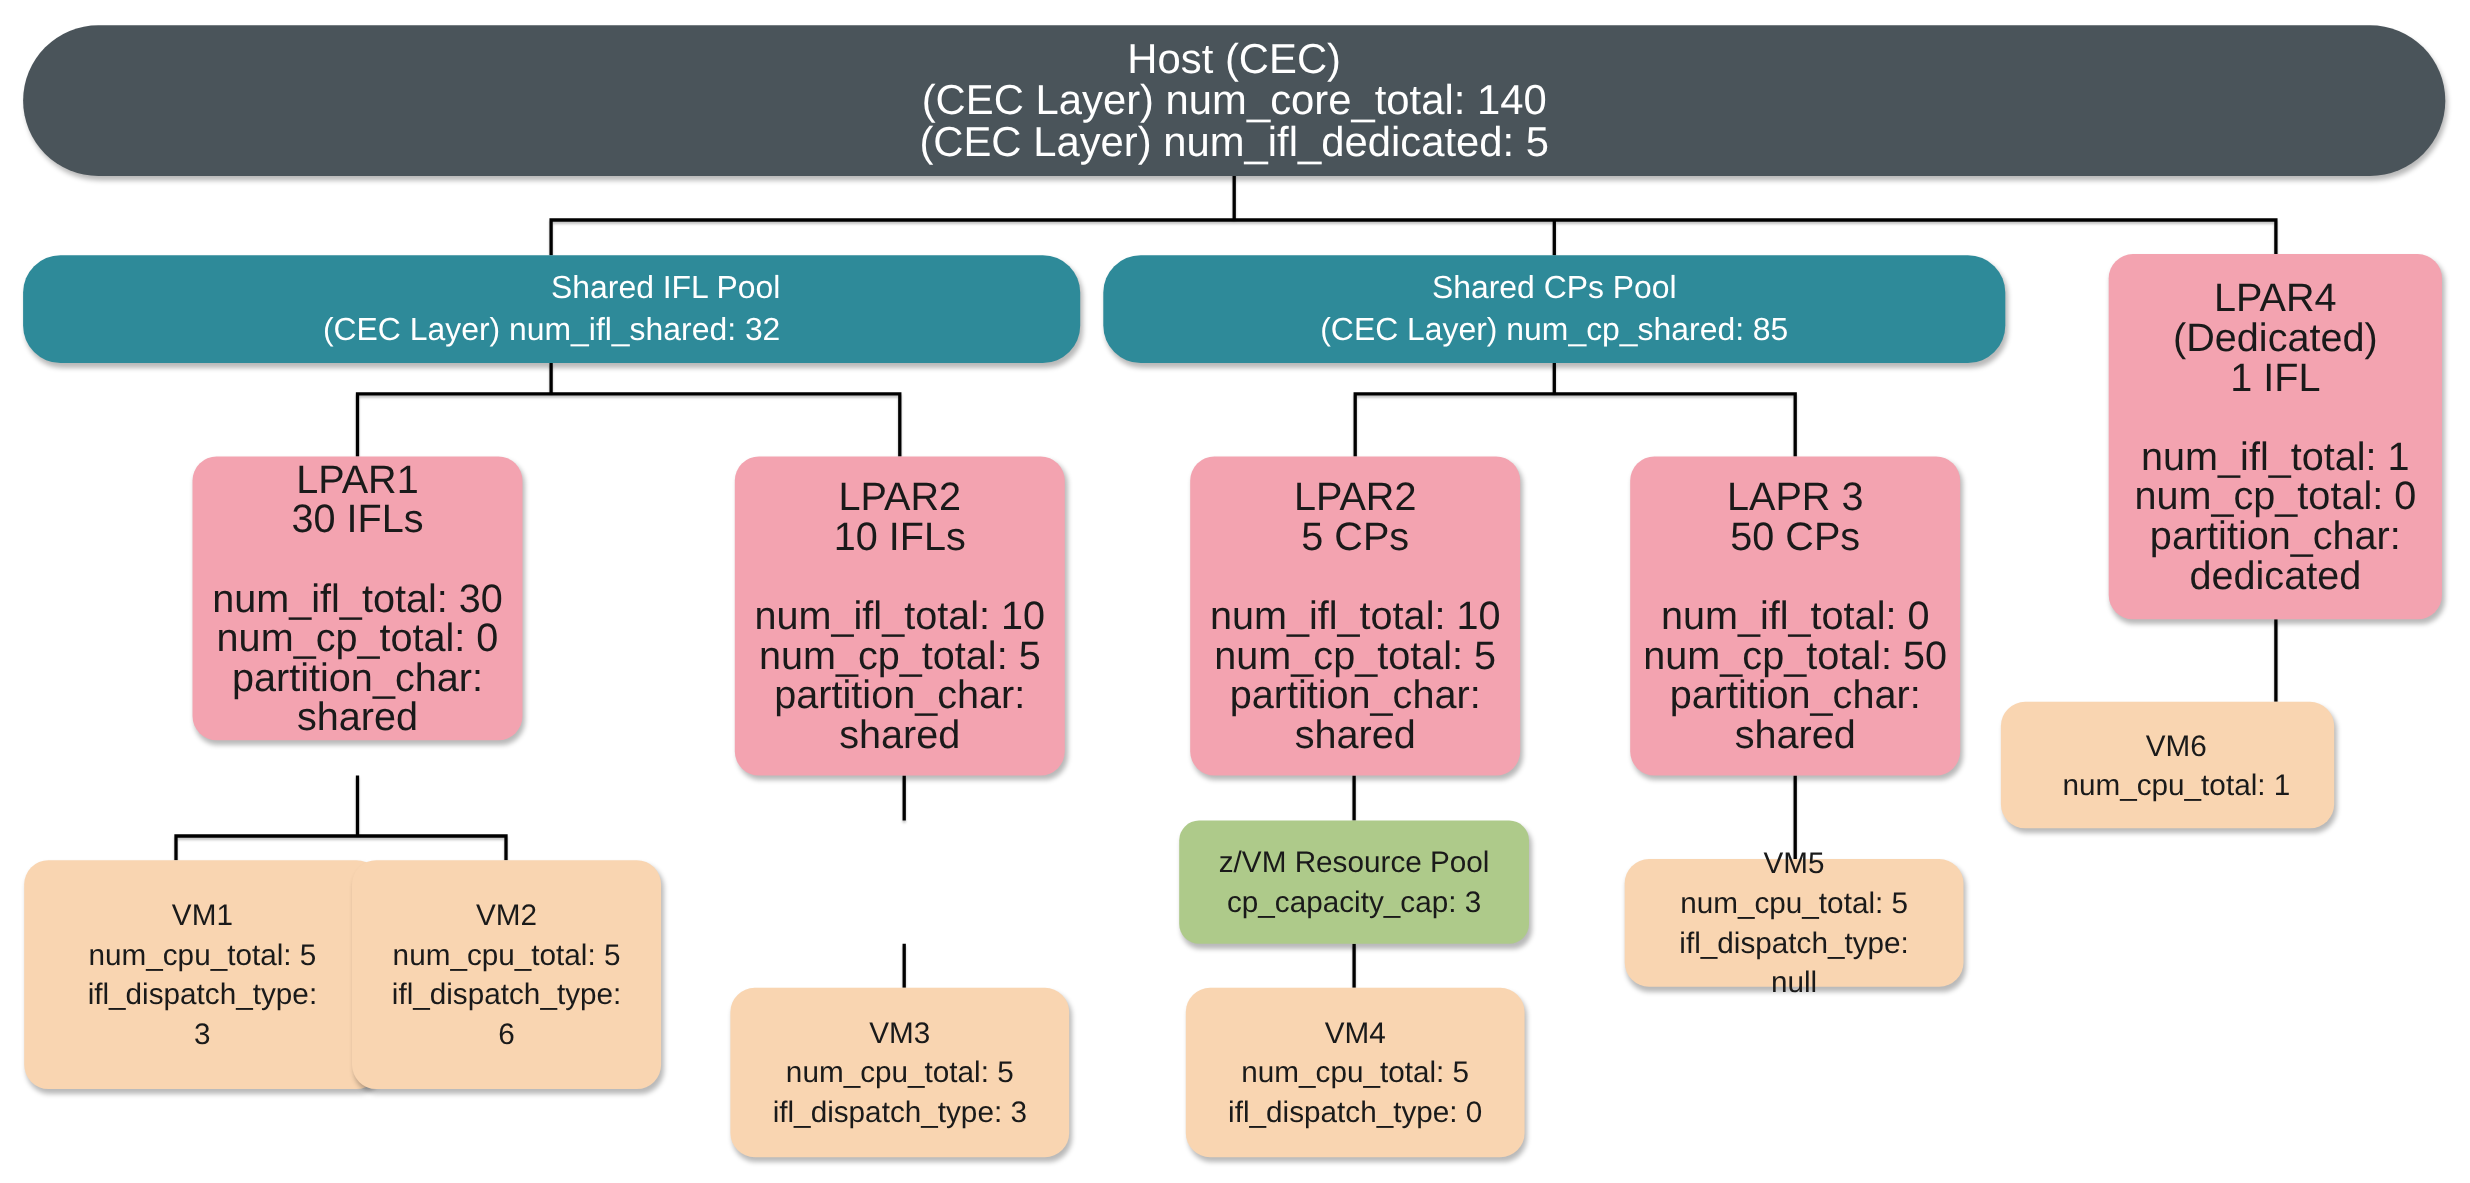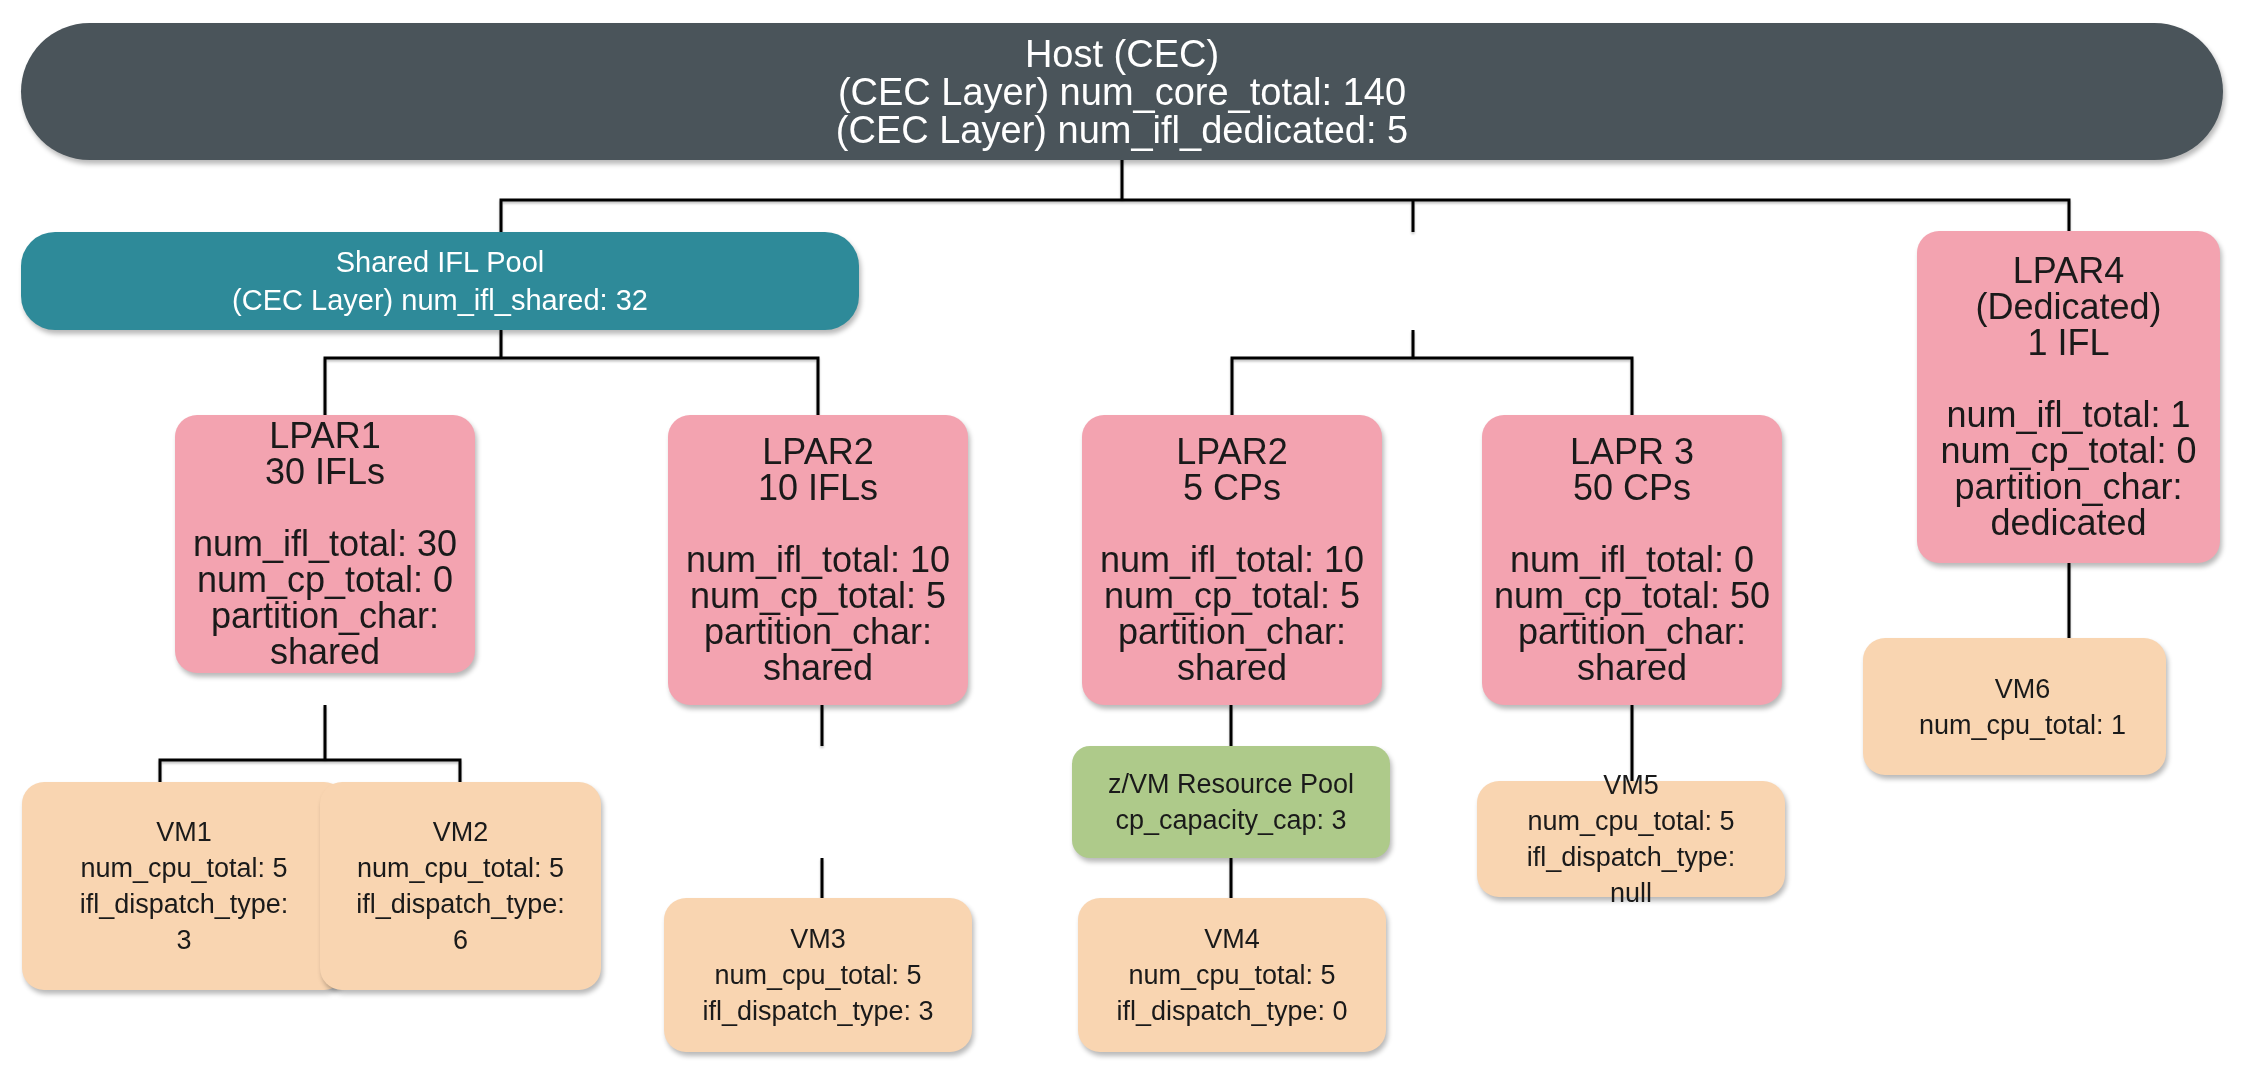--- a/index.html
+++ b/index.html
@@ -44,21 +44,21 @@
     background: var(--host, #4a545a);
     color: #ffffff;
     font-size: 38px; line-height: 38px;
   }
   .pool {
     background: var(--pool, #2e8a99);
     color: #ffffff;
     font-size: 29px; line-height: 38px;
     border-radius: 34px;
   }
-  .pool-ifl { left: 21px;   top: 232px; width: 838px; height: 98px; }
+  .pool-ifl { left: 21px;   top: 232px; width: 961px; height: 98px; text-align: right; }
   .pool-cps { left: 1003px; top: 232px; width: 820px; height: 98px; }
   .lpar {
     background: var(--lpar, #f3a3b0);
     color: #1a1a1a;
     font-size: 36px; line-height: 36px;
     border-radius: 22px;
   }
   .lpar1     { left: 175px;  top: 415px; width: 300px; height: 258px; }
   .lpar2-ifl { left: 668px;  top: 415px; width: 300px; height: 290px; }
   .lpar2-cp  { left: 1082px; top: 415px; width: 300px; height: 290px; }
@@ -76,21 +76,21 @@
     background: var(--vm, #f9d5b1);
     color: #1a1a1a;
     font-size: 27px; line-height: 36px;
     border-radius: 22px;
   }
   .vm1 { left: 22px;   top: 782px; width: 324px; height: 208px; }
   .vm2 { left: 320px;  top: 782px; width: 281px; height: 208px; }
   .vm3 { left: 664px;  top: 898px; width: 308px; height: 154px; }
   .vm4 { left: 1078px; top: 898px; width: 308px; height: 154px; }
   .vm5 { left: 1477px; top: 781px; width: 308px; height: 116px; }
-  .vm6 { left: 1863px; top: 638px; width: 303px; height: 137px; padding-left: 16px; }
+  .vm6 { left: 1819px; top: 638px; width: 303px; height: 115px; padding-left: 16px; }
 </style>
 </head>
 <body>
 
 <div class="canvas">
 
   <svg class="connectors" viewBox="0 0 2245 1075" xmlns="http://www.w3.org/2000/svg" aria-hidden="true">
     <path d="M1122 155 L1122 200 M499.5 200 L2070.5 200 M501 200 L501 232 M1413 200 L1413 232 M2069 200 L2069 231"></path>
     <path d="M501 330 L501 358 M323.5 358 L819.5 358 M325 358 L325 415 M818 358 L818 415"></path>
     <path d="M1413 330 L1413 358 M1230.5 358 L1633.5 358 M1232 358 L1232 415 M1632 358 L1632 415"></path>
@@ -102,20 +102,22 @@
     <path d="M1231 858 L1231 898"></path>
     <path d="M2069 563 L2069 638"></path>
   </svg>
 
   <div class="node host">Host (CEC)
 (CEC Layer) num_core_total: 140
 (CEC Layer) num_ifl_dedicated: 5</div>
 
   <div class="node pool pool-ifl">Shared IFL Pool
 (CEC Layer) num_ifl_shared: 32</div>
+  <div class="node pool pool-cps">Shared CPs Pool
+(CEC Layer) num_cp_shared: 85</div>
 
   <div class="node lpar lpar1">LPAR1
 30 IFLs
 
 num_ifl_total: 30
 num_cp_total: 0
 partition_char:
 shared</div>
   <div class="node lpar lpar2-ifl">LPAR2
 10 IFLs

